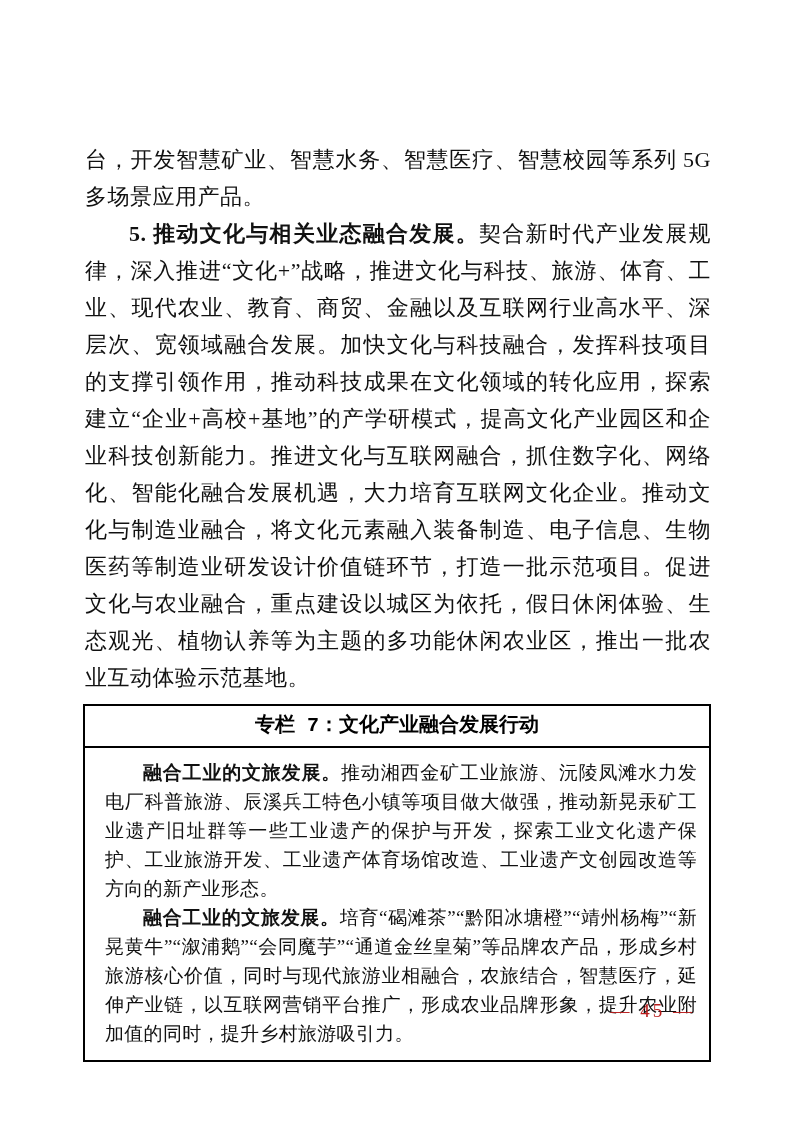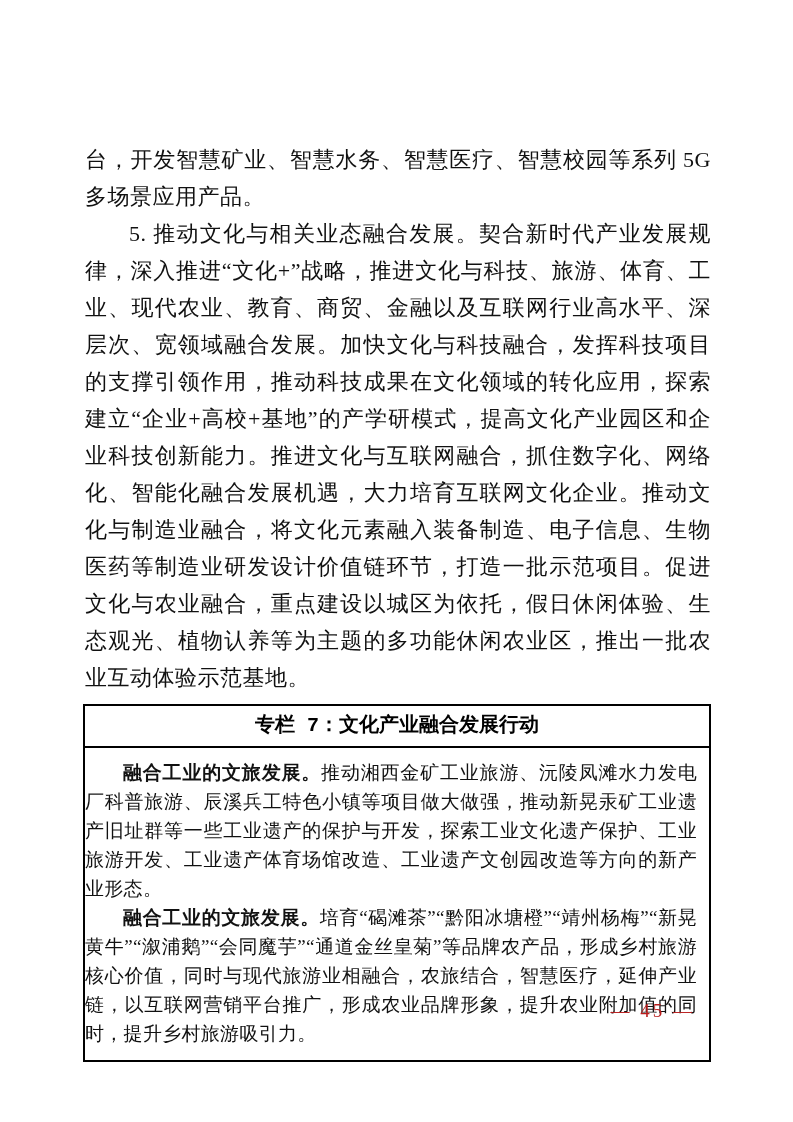--- a/index.html
+++ b/index.html
@@ -27,41 +27,41 @@
     margin: 0;
     font-size: 22px;
     line-height: 37px;
     text-align: justify;
     letter-spacing: 0.5px;
   }
   .para.indent {
     text-indent: 2em;
   }
   .para .lead {
-    font-weight: normal;
+    font-weight: bold;
   }
   .panel {
     box-sizing: border-box;
     margin-top: 8px;
     margin-left: -2px;
     width: 628px;
     border: 2px solid #000000;
   }
   .panel-header {
     border-bottom: 2px solid #000000;
     text-align: center;
     font-family: Liberation Mono, monospace;
     font-weight: bold;
     font-size: 20px;
     line-height: 24px;
     padding: 8px 4px;
     color: #000000;
   }
   .panel-body {
-    padding: 10px 12px 12px 0;
+    padding: 10px 12px 12px 20px;
   }
   .panel-para {
     margin: 0;
     font-size: 19px;
     line-height: 29px;
     text-align: justify;
     text-indent: 2em;
     letter-spacing: 0.3px;
   }
   .panel-para .lead {

